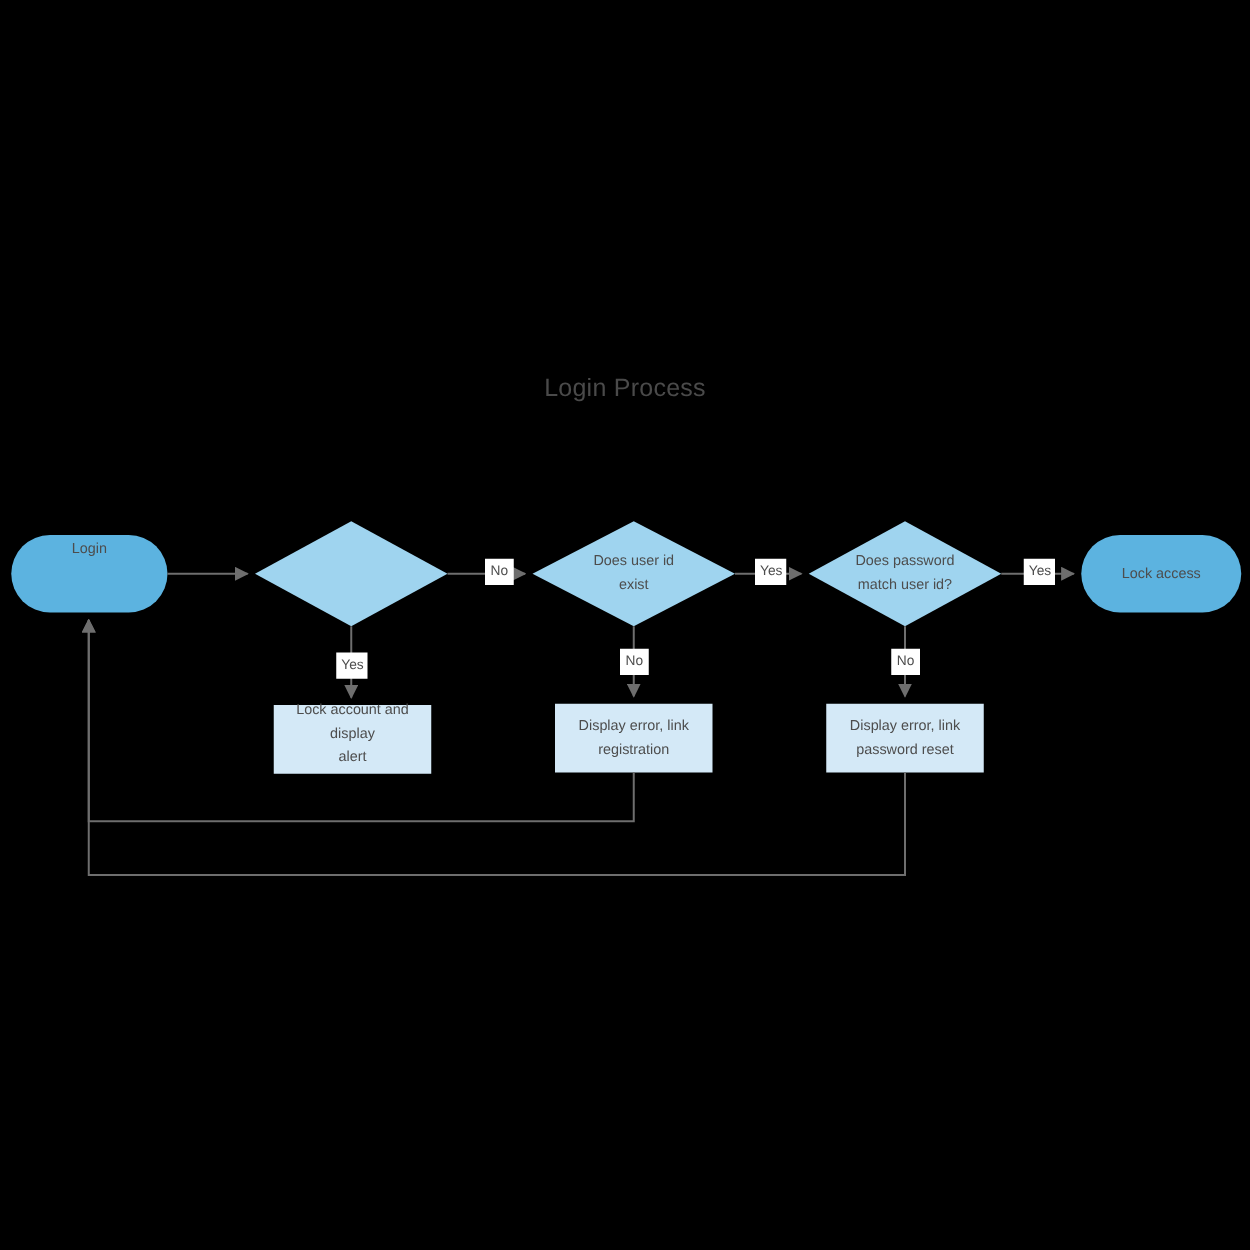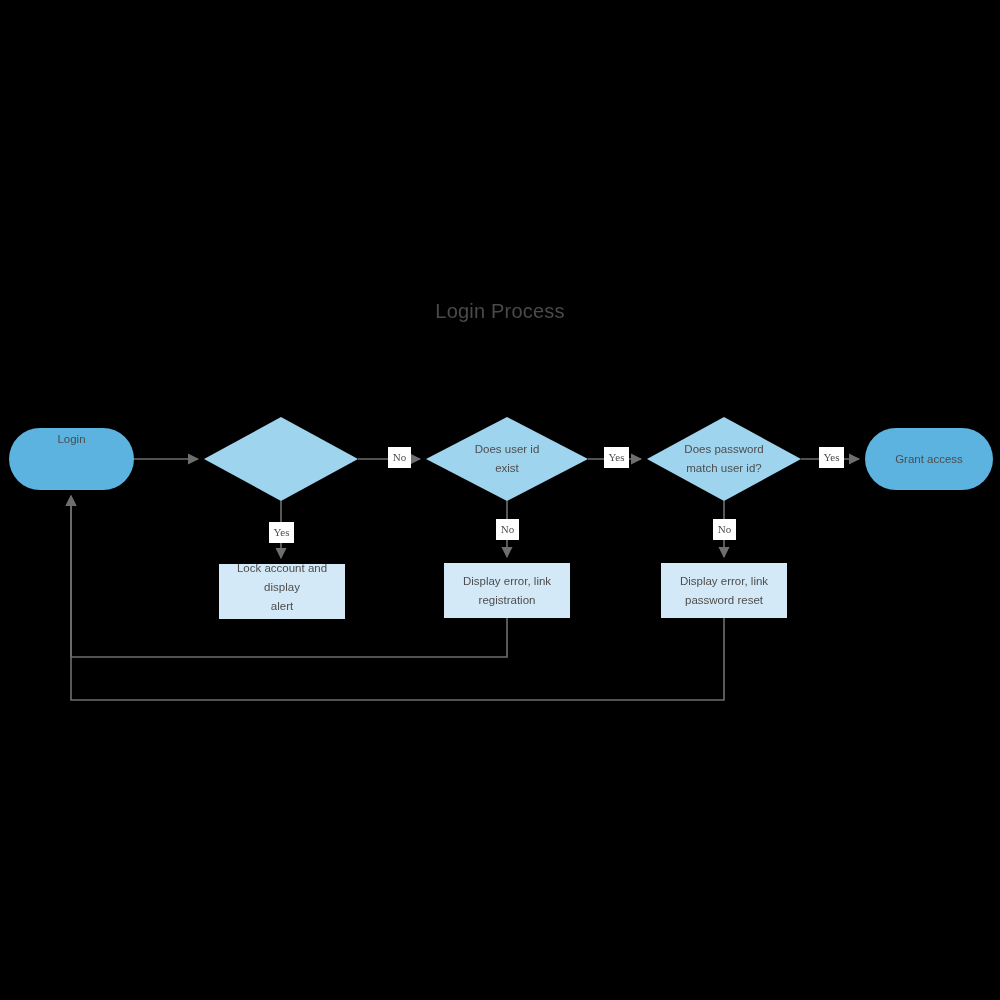--- a/index.html
+++ b/index.html
@@ -36,21 +36,21 @@
     font-family: "Liberation Sans", sans-serif;
     pointer-events: none;
     white-space: pre-line;
   }
   .edge-label {
     position: absolute;
     background: #ffffff;
     color: #4d4d4d;
     font-size: 11px;
     line-height: 13px;
-    font-family: Liberation Serif, serif;
+    font-family: Liberation Sans, sans-serif;
     text-align: center;
     padding: 4px 4px;
     box-sizing: border-box;
   }
   .chart-title {
     position: absolute;
     left: 0;
     top: 300px;
     width: 1000px;
     text-align: center;
@@ -111,21 +111,21 @@
 
   <div class="node-label" style="left:9px; top:408px; width:125px; height:62px;">Login</div>
 
 
   <div class="node-label" style="left:432px; top:429px; width:150px; height:60px;">Does user id
 exist</div>
 
   <div class="node-label" style="left:649px; top:429px; width:150px; height:60px;">Does password
 match user id?</div>
 
-  <div class="node-label" style="left:865px; top:428px; width:128px; height:62px;">Grant access</div>
+  <div class="node-label" style="left:865px; top:428px; width:128px; height:62px;">Lock access</div>
 
   <div class="node-label" style="left:219px; top:564px; width:126px; height:47px;">Lock account and display
 alert</div>
 
   <div class="node-label" style="left:444px; top:563px; width:126px; height:55px;">Display error, link
 registration</div>
 
   <div class="node-label" style="left:661px; top:563px; width:126px; height:55px;">Display error, link
 password reset</div>
 

